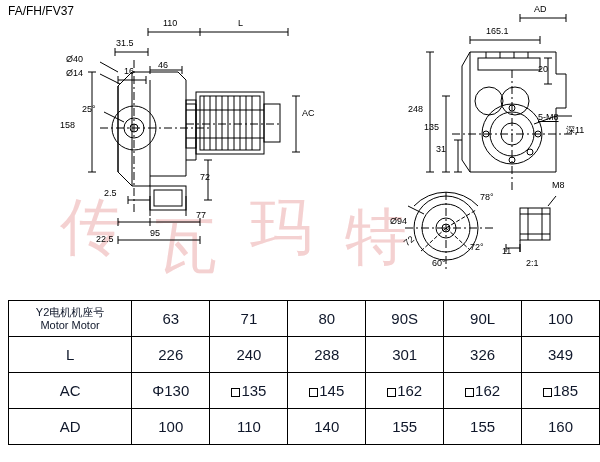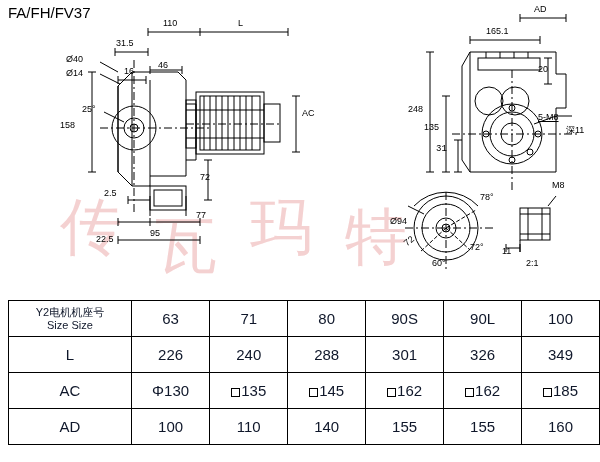--- a/index.html
+++ b/index.html
@@ -1,21 +1,21 @@
 <!DOCTYPE html>
 <html><head>
 <meta charset="utf-8">
 <style>
   html,body{margin:0;padding:0;}
   body{width:600px;height:462px;background:#ffffff;font-family:"Liberation Sans",sans-serif;position:relative;overflow:hidden;}
   #root{position:relative;width:600px;height:462px;}
 
   .t{position:absolute;font-size:11px;color:#000;white-space:nowrap;}
   .t.sm{font-size:9px;}
-  .title{position:absolute;left:8px;top:4px;font-size:15px;color:#000;white-space:nowrap;}
+  .title{position:absolute;left:8px;top:4px;font-size:12px;color:#000;white-space:nowrap;}
 
   
   .wm{position:absolute;left:60px;top:185px;width:480px;height:120px;pointer-events:none;}
   .wm span{position:absolute;font-family:"DejaVu Sans",sans-serif;font-size:62px;color:#f3c9c9;opacity:.85;}
 
   
   table{position:absolute;left:8px;top:300px;border-collapse:collapse;}
   td{border:1px solid #000;text-align:center;font-size:15px;color:#0f172a;height:33px;}
   td.lbl{width:124px;}
   td.val{width:77px;}
@@ -217,39 +217,39 @@
   <div class="t sm" style="left:164px;top:210px;margin-left:32px;">77</div>
   <div class="t sm" style="left:150px;top:228px;">95</div>
   <div class="t sm" style="left:200px;top:172px;">72</div>
   <div class="t sm" style="left:302px;top:108px;">AC</div>
 
   <div class="t sm" style="left:534px;top:4px;">AD</div>
   <div class="t sm" style="left:486px;top:26px;">165.1</div>
   <div class="t sm" style="left:538px;top:64px;">20</div>
   <div class="t sm" style="left:408px;top:104px;">248</div>
   <div class="t sm" style="left:424px;top:122px;">135</div>
-  <div class="t sm" style="left:436px;top:144px;font-family:Liberation Mono, monospace;">31</div>
+  <div class="t sm" style="left:436px;top:144px;">31</div>
   <div class="t sm" style="left:538px;top:112px;text-decoration:underline;">5-M8</div>
   <div class="t sm" style="left:566px;top:124px;">深11</div>
   <div class="t sm" style="left:552px;top:180px;">M8</div>
   <div class="t sm" style="left:502px;top:246px;">11</div>
   <div class="t sm" style="left:526px;top:258px;">2:1</div>
 
   <div class="t sm" style="left:390px;top:196px;margin-top:20px;">Ø94</div>
   <div class="t sm" style="left:472px;top:192px;margin-left:8px;">78°</div>
   <div class="t sm" style="left:470px;top:242px;">72°</div>
   <div class="t sm" style="left:432px;top:258px;">60°</div>
   <div class="t sm" style="left:404px;top:236px;transform:rotate(-40deg);">72</div>
 
   <table>
     <tbody>
         <tr>
       <td class="lbl">
         <div class="cellsmall">Y2电机机座号</div>
-        <div class="cellsmall">Size Size</div>
+        <div class="cellsmall">Motor Motor</div>
       </td>
       <td class="val">63</td>
       <td class="val">71</td>
       <td class="val">80</td>
       <td class="val">90S</td>
       <td class="val">90L</td>
       <td class="val">100</td>
     </tr>
     <tr>
       <td class="lbl">L</td>

